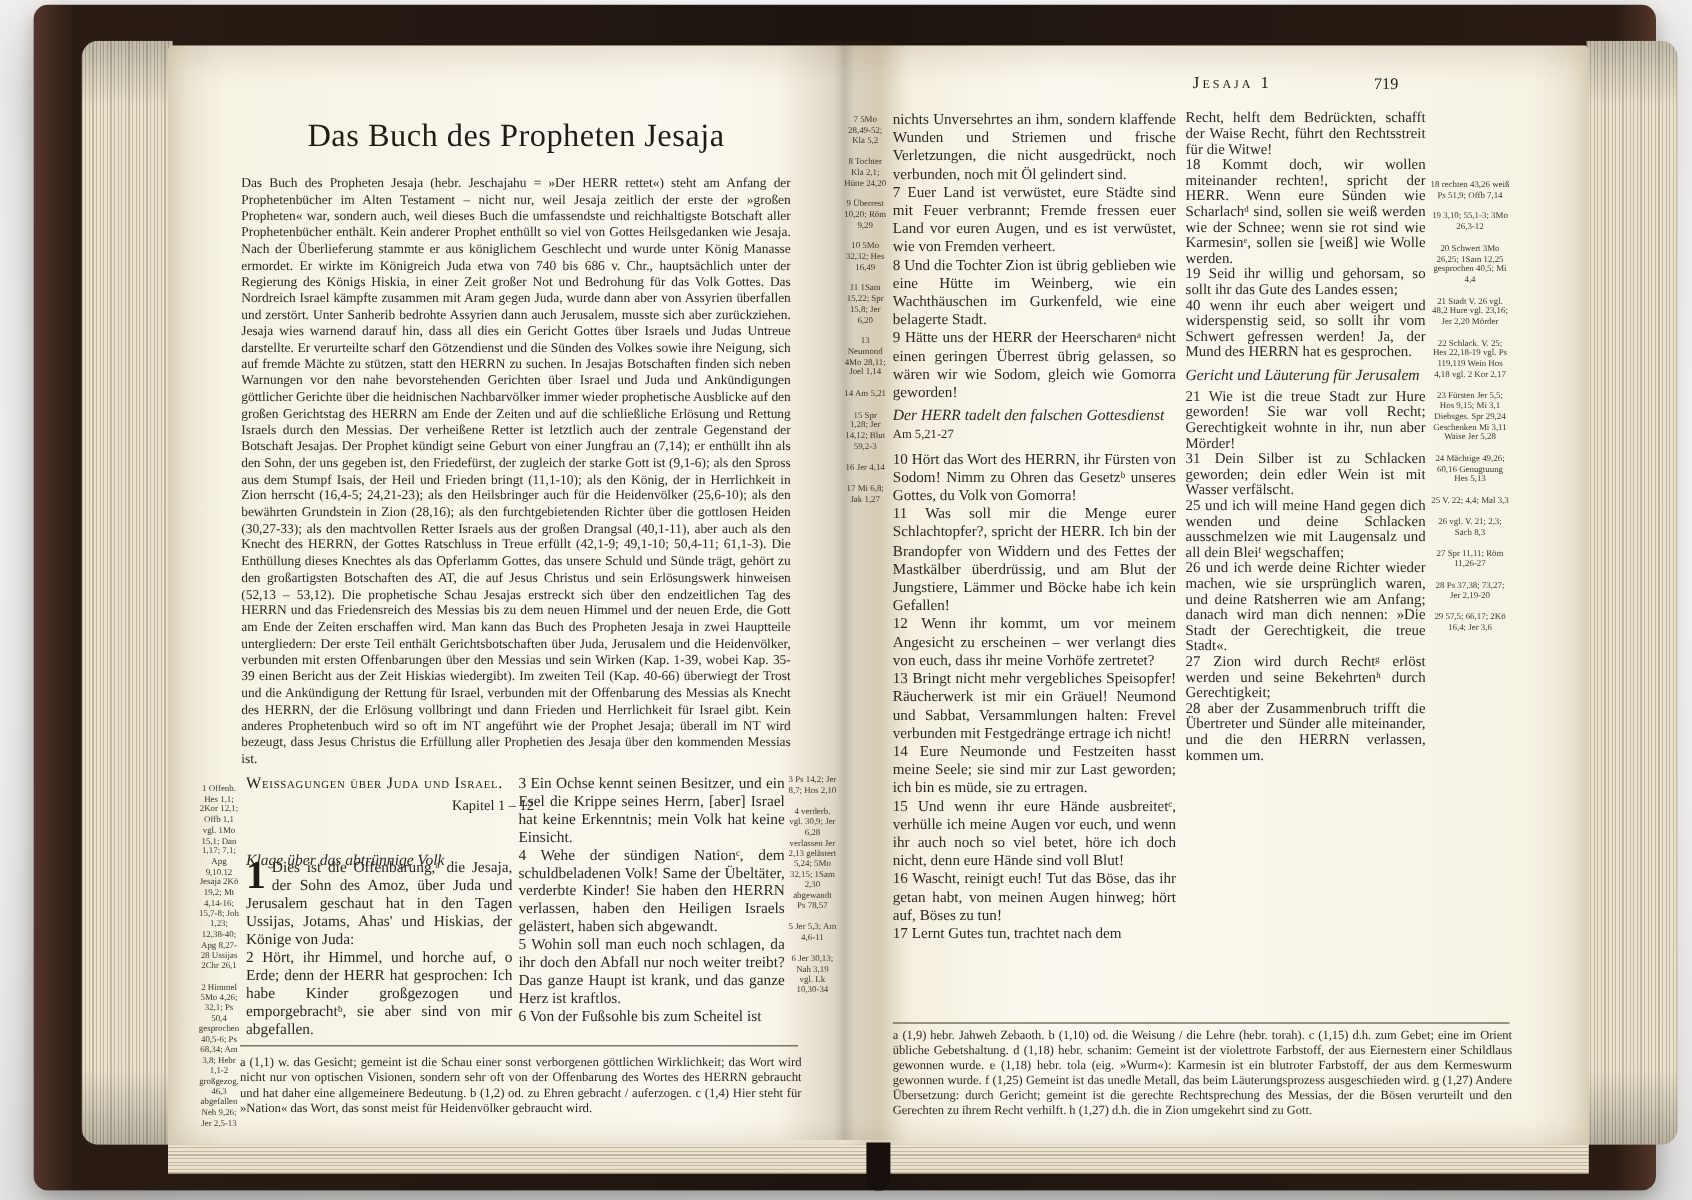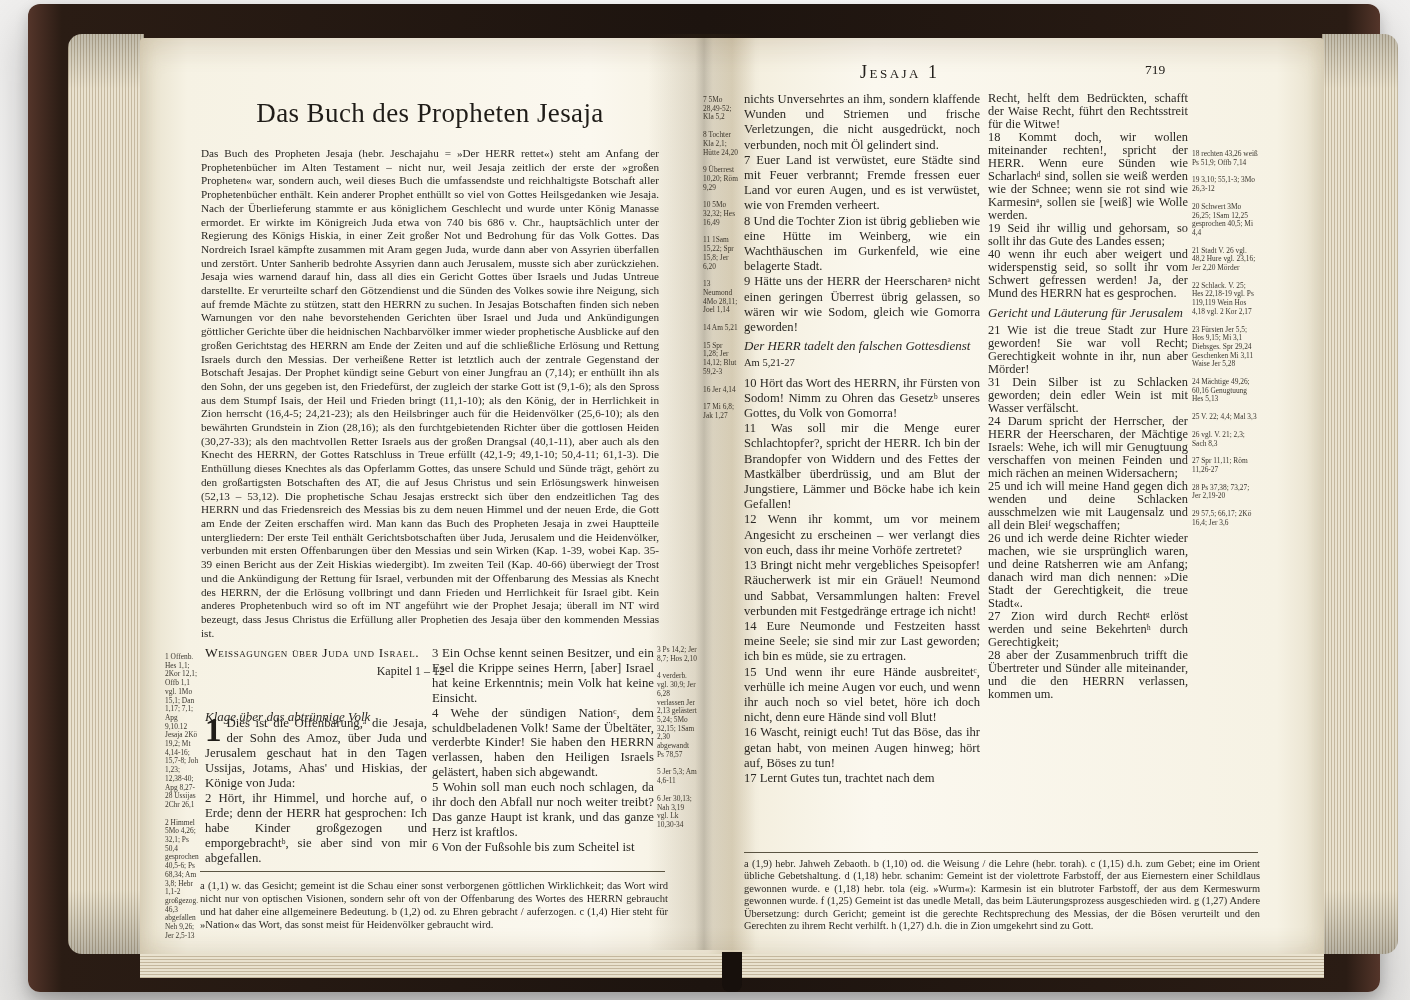--- a/index.html
+++ b/index.html
@@ -31,24 +31,24 @@
   .sec-head{font-variant:small-caps;font-size:13.5px;letter-spacing:.6px;color:#23201c;}
   .chap-range{font-size:12px;margin-top:3px;text-align:right;}
   .peri{font-style:italic;font-size:13px;margin:3px 0 5px 0;}
   .peri-ref{font-style:normal;font-size:10.5px;margin:-3px 0 5px 0;}
   .verse-col p{margin:0;text-align:justify;}
   .lcol{font-size:12.8px;line-height:15px;}
   .rcol1{font-size:12.6px;line-height:15.2px;}
   .rcol2{font-size:12.4px;line-height:13px;}
   .dropcap{float:left;font-size:33px;line-height:27px;font-weight:700;margin:1px 5px 0 0;color:#1f1c18;}
   .mnotes{font-size:7.4px;line-height:8.7px;color:#3a362e;}
-  .mnotes p{margin:0 0 9px 0;}
+  .mnotes p{margin:0 0 9px 0;text-align:center;}
   .rule{background:#5a5442;height:1px;}
   .fnotes{font-size:10.6px;line-height:13px;text-align:justify;}
-  .pg-header{font-variant:small-caps;font-size:18px;letter-spacing:2.5px;text-align:left;color:#23201c;}
+  .pg-header{font-variant:small-caps;font-size:14px;letter-spacing:2.5px;text-align:right;color:#23201c;}
   .pg-num{font-size:13.5px;text-align:left;color:#23201c;}
 </style>
 </head>
 <body>
 
 <div class="stage">
 
   <div class="book">
     <div class="edge edge-left"></div>
     <div class="edge edge-right"></div>
@@ -136,21 +136,20 @@
     <div>
         <p>Recht, helft dem Bedrückten, schafft der Waise Recht, führt den Rechtsstreit für die Witwe!</p>
         <p>18 Kommt doch, wir wollen miteinander rechten!, spricht der HERR. Wenn eure Sünden wie Scharlachᵈ sind, sollen sie weiß werden wie der Schnee; wenn sie rot sind wie Karmesinᵉ, sollen sie [weiß] wie Wolle werden.</p>
         <p>19 Seid ihr willig und gehorsam, so sollt ihr das Gute des Landes essen;</p>
         <p>40 wenn ihr euch aber weigert und widerspenstig seid, so sollt ihr vom Schwert gefressen werden! Ja, der Mund des HERRN hat es gesprochen.</p>
       </div>
     <div class="peri" style="margin-top:6px;">Gericht und Läuterung für Jerusalem</div>
     <div>
         <p>21 Wie ist die treue Stadt zur Hure geworden! Sie war voll Recht; Gerechtigkeit wohnte in ihr, nun aber Mörder!</p>
         <p>31 Dein Silber ist zu Schlacken geworden; dein edler Wein ist mit Wasser verfälscht.</p>
-        <p>24 Darum spricht der Herrscher, der HERR der Heerscharen, der Mächtige Israels: Wehe, ich will mir Genugtuung verschaffen von meinen Feinden und mich rächen an meinen Widersachern;</p>
         <p>25 und ich will meine Hand gegen dich wenden und deine Schlacken ausschmelzen wie mit Laugensalz und all dein Bleiᶠ wegschaffen;</p>
         <p>26 und ich werde deine Richter wieder machen, wie sie ursprünglich waren, und deine Ratsherren wie am Anfang; danach wird man dich nennen: »Die Stadt der Gerechtigkeit, die treue Stadt«.</p>
         <p>27 Zion wird durch Rechtᵍ erlöst werden und seine Bekehrtenʰ durch Gerechtigkeit;</p>
         <p>28 aber der Zusammenbruch trifft die Übertreter und Sünder alle miteinander, und die den HERRN verlassen, kommen um.</p>
       </div>
   </div>
 
   <div class="abs mnotes" style="left:1192px;top:150px;width:66px;height:700px;">
       <p>18 rechten 43,26 weiß Ps 51,9; Offb 7,14</p>
       <p>19 3,10; 55,1-3; 3Mo 26,3-12</p>

